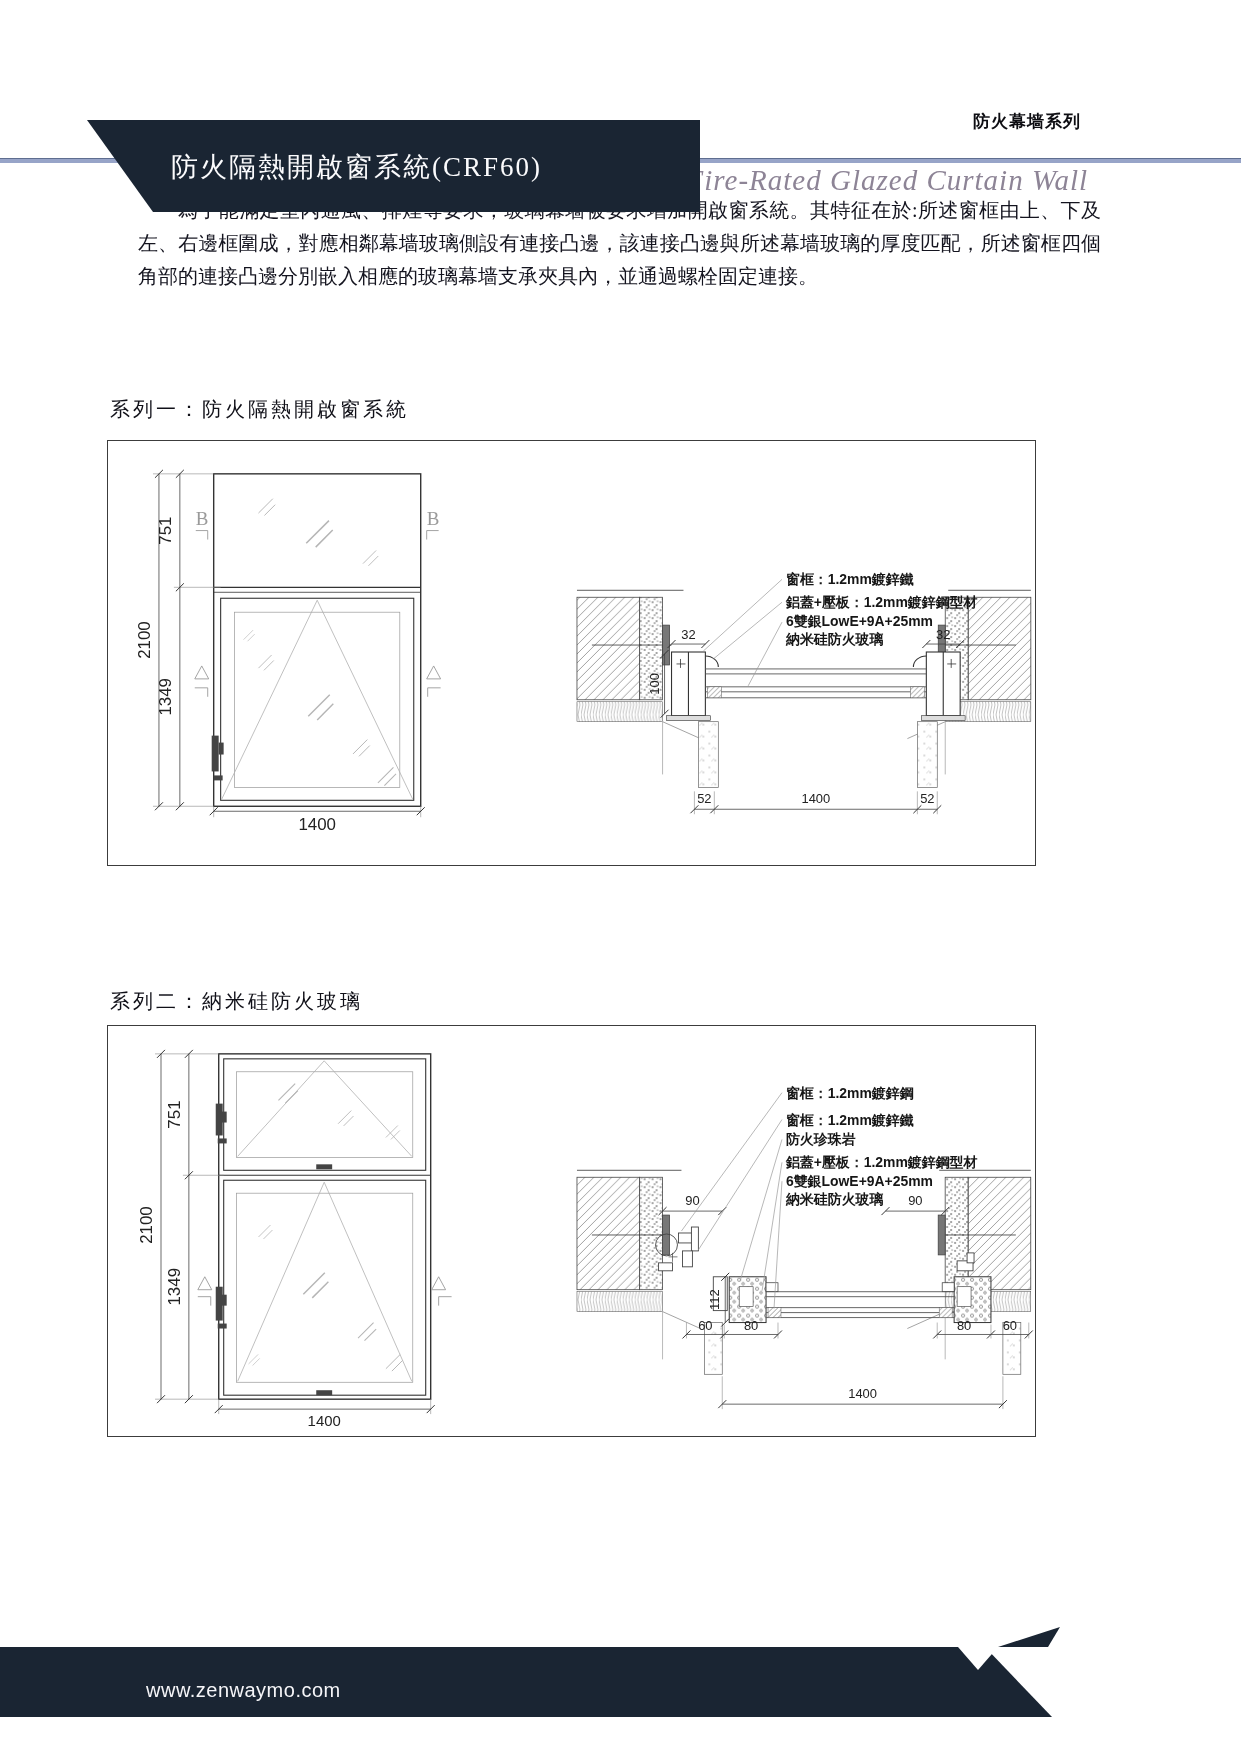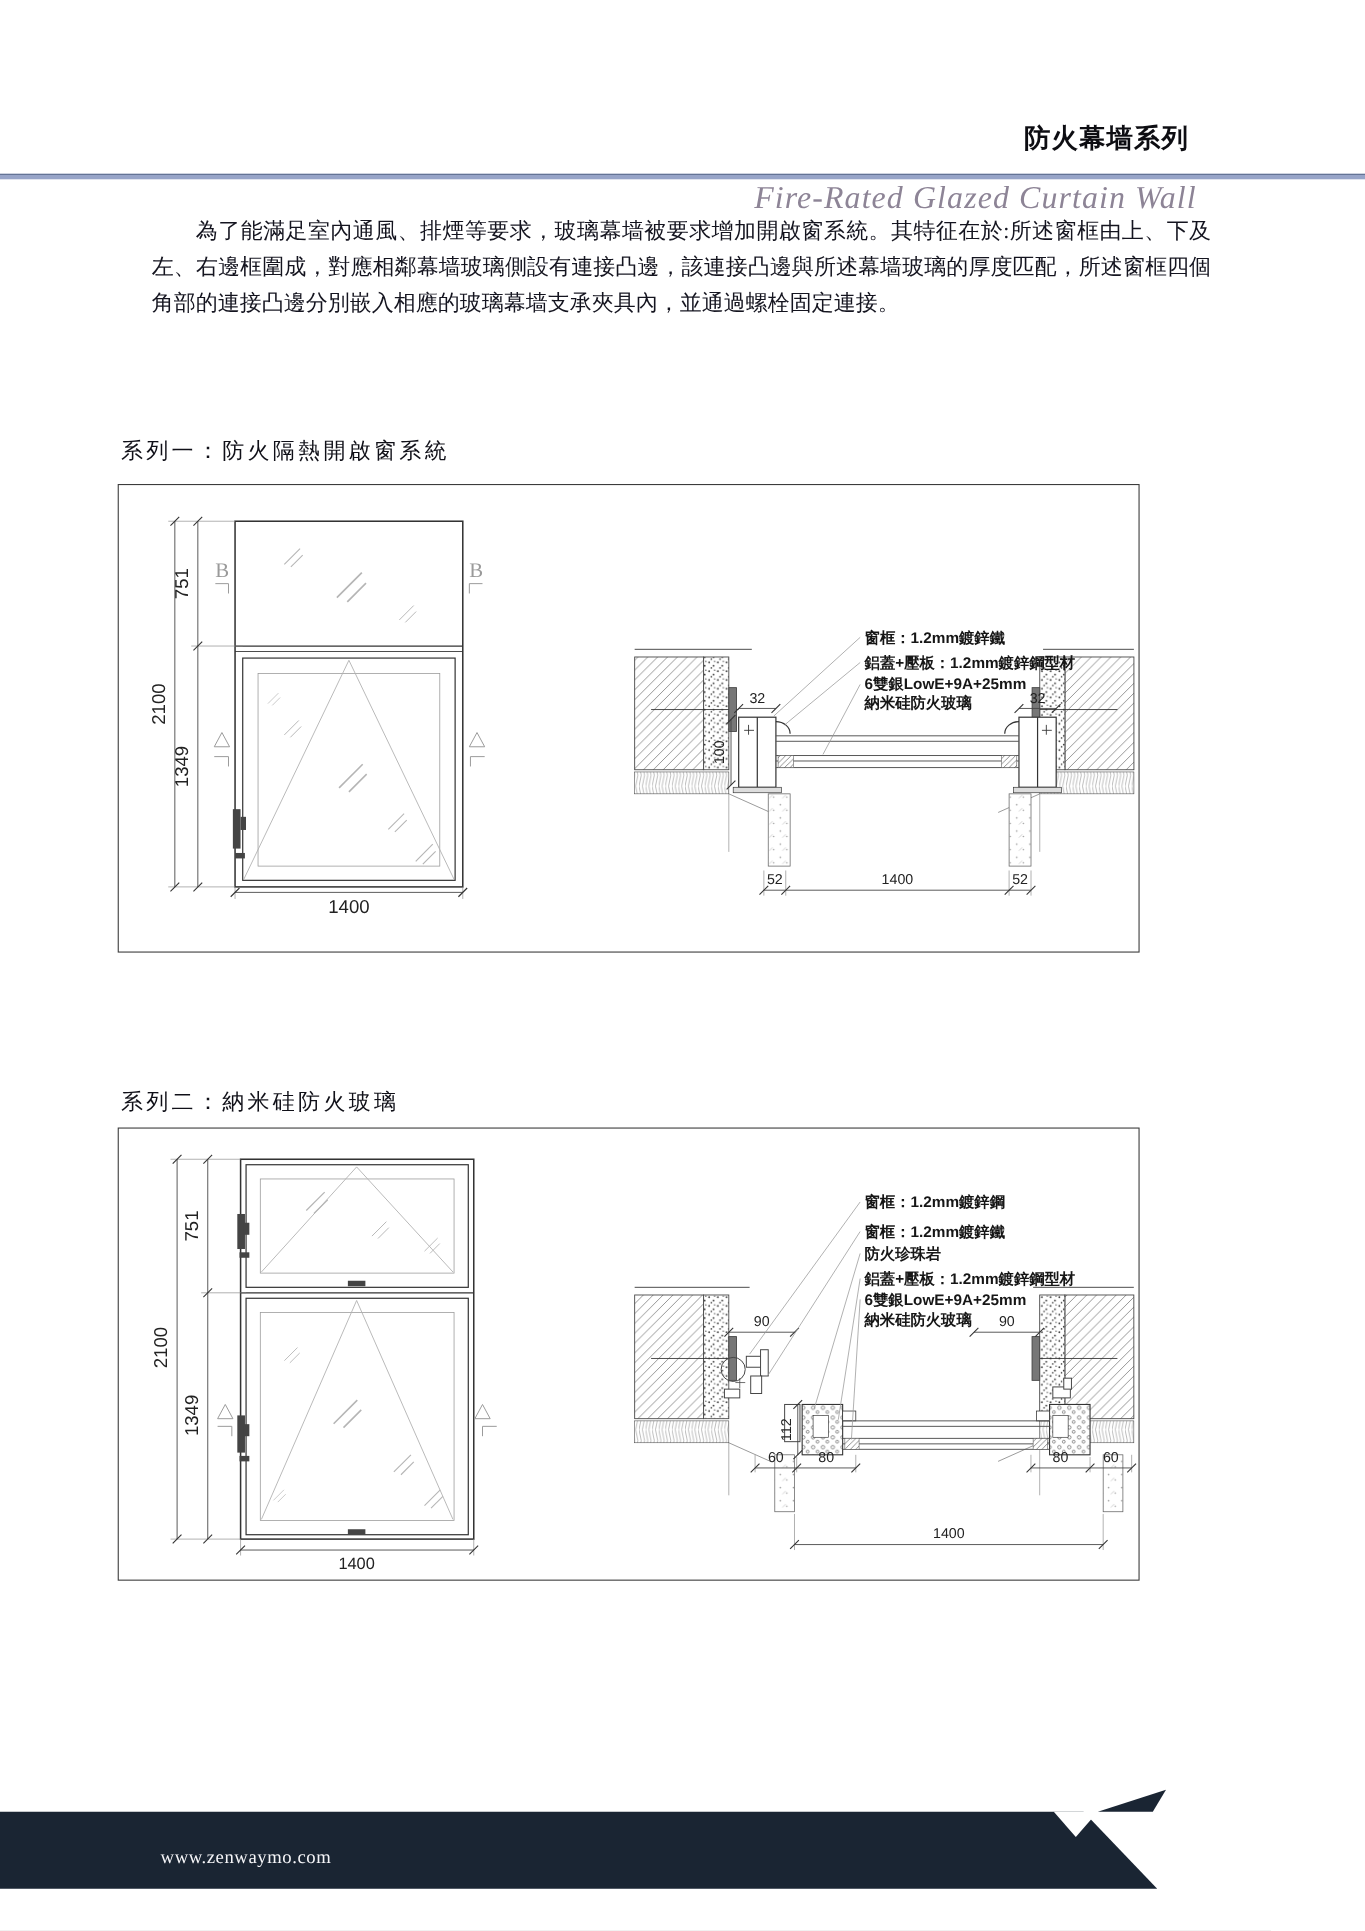--- a/index.html
+++ b/index.html
@@ -6,42 +6,42 @@
   #page{position:relative;width:1241px;height:1755px;background:#ffffff;overflow:hidden;
         font-family:"Liberation Serif",serif;}
   
   .accent-line{position:absolute;left:0;top:158px;width:1241px;height:4px;
         background:#97a4c8;border-top:1px solid #5f6e90;}
   .banner{position:absolute;left:87px;top:120px;width:613px;height:92px;background:#1a2533;
         clip-path:polygon(0 0,100% 0,100% 100%,66px 100%);z-index:2;}
   .banner span{display:block;padding-left:84px;line-height:94px;font-size:27px;color:#fbfbfd;
         letter-spacing:2px;white-space:nowrap;}
   .series-zh{position:absolute;right:160px;top:110px;font-family:"Liberation Sans",sans-serif;
-        font-weight:700;font-size:24px;color:#0d0d12;letter-spacing:1px;}
+        font-weight:700;font-size:17px;color:#0d0d12;letter-spacing:1px;}
   .series-en{position:absolute;right:153px;top:164px;font-style:italic;font-size:29px;
         color:#8d8496;letter-spacing:1px;white-space:nowrap;}
   
   .intro{position:absolute;left:138px;top:194px;width:963px;margin:0;font-size:20px;
         line-height:33px;text-align:justify;text-indent:2em;color:#14141f;}
   
   .sec-title{position:absolute;left:110px;margin:0;font-weight:normal;font-size:20px;
         letter-spacing:3px;color:#101018;}
   .t1{top:396px;} .t2{top:988px;}
   .frame{position:absolute;left:107px;width:929px;border:1px solid #3c3c3c;box-sizing:border-box;background:#fff;}
   .f1{top:440px;height:426px;} .f2{top:1025px;height:412px;}
   .frame svg{display:block;width:100%;height:100%;}
   
   .dim{font:17px "Liberation Sans",sans-serif;fill:#222;}
   .dimS{font:13px "Liberation Sans",sans-serif;fill:#222;}
   .ann{font:600 14px "Liberation Sans",sans-serif;fill:#161616;}
   .mk{font:19px "Liberation Serif",serif;fill:#9a9a9a;}
   
   .footer-ribbon{position:absolute;left:0;top:1620px;width:1241px;height:135px;}
-  .website{position:absolute;left:146px;top:1679px;font-family:Liberation Serif, serif;
-        font-size:17px;color:#f5f5f8;letter-spacing:0.5px;z-index:3;}
+  .website{position:absolute;left:146px;top:1679px;font-family:Liberation Sans, sans-serif;
+        font-size:20px;color:#f5f5f8;letter-spacing:0.5px;z-index:3;}
 </style>
 </head>
 <body>
 
 <div id="page">
 
   <svg width="0" height="0" style="position:absolute" aria-hidden="true">
     <defs>
       <pattern id="diag" width="9" height="9" patternUnits="userSpaceOnUse">
         <rect width="9" height="9" fill="#fff"></rect>
@@ -77,20 +77,23 @@
         <line x1="0" y1="12" x2="12" y2="0"></line>
           <line x1="5" y1="14" x2="14" y2="5"></line>
       </g>
       <g id="tick" stroke="#333" stroke-width="1">
           <line x1="-4" y1="4" x2="4" y2="-4"></line>
         </g>
     </defs>
   </svg>
 
   <div class="accent-line"></div>
+  <div class="banner">
+    <span>防火隔熱開啟窗系統(CRF60)</span>
+  </div>
   <div class="series-zh">防火幕墙系列</div>
   <div class="series-en">Fire-Rated Glazed Curtain Wall</div>
 
   <p class="intro">為了能滿足室內通風、排煙等要求，玻璃幕墙被要求增加開啟窗系統。其特征在於:所述窗框由上、下及左、右邊框圍成，對應相鄰幕墙玻璃側設有連接凸邊，該連接凸邊與所述幕墙玻璃的厚度匹配，所述窗框四個角部的連接凸邊分別嵌入相應的玻璃幕墙支承夾具內，並通過螺栓固定連接。</p>
 
   <h2 class="sec-title t1">系列一：防火隔熱開啟窗系統</h2>
   <div class="frame f1">
     <svg viewBox="0 0 929 426">
 
       <g fill="none" stroke="#333">

